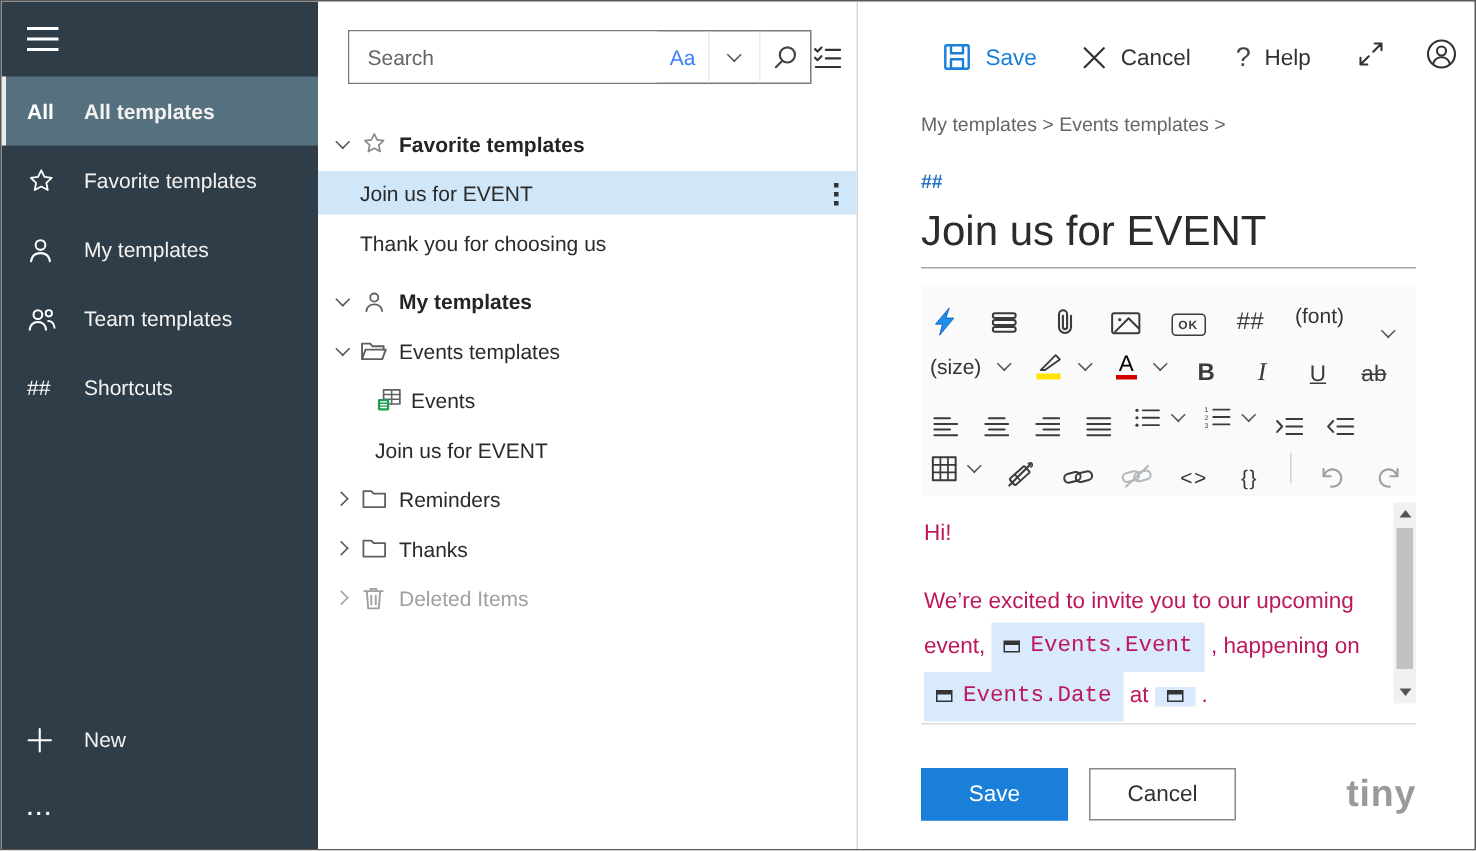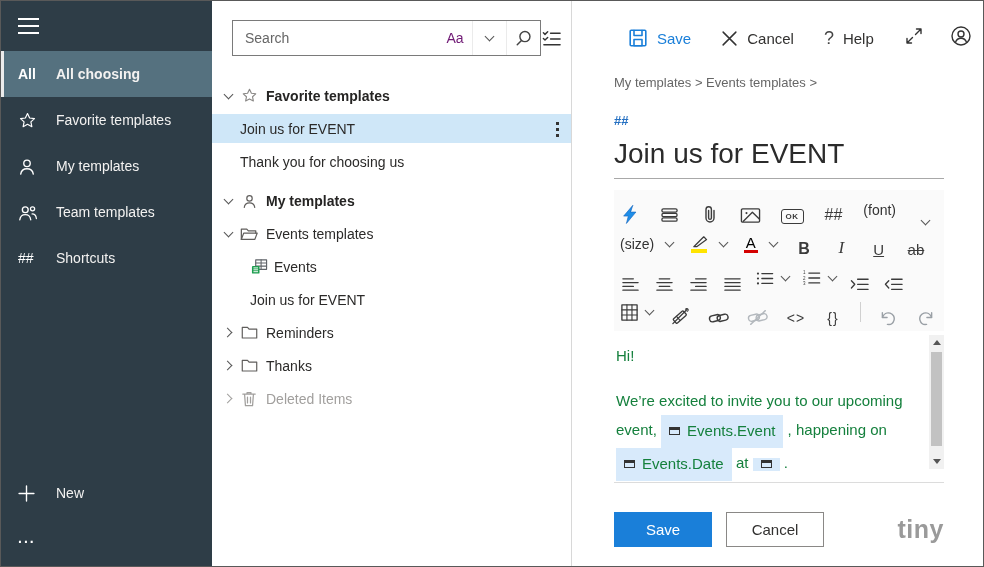--- a/index.html
+++ b/index.html
@@ -75,24 +75,24 @@
   .fmt-s { text-decoration:line-through; font-size:15px; }
   .fmt-code { font-size:14px; letter-spacing:1px; }
   .combo { display:flex; align-items:center; gap:12px; cursor:pointer; }
   .stackcol { display:flex; flex-direction:column; align-items:center; }
   .hl-bar { width:16px; height:4px; background:#ffe400; margin-top:1px; }
   .fc-bar { width:14px; height:3px; background:#d40000; margin-top:0px; }
   .fc-a { font-size:15px; font-weight:400; line-height:14px; }
   .okbox { border:1.4px solid #3b3b3b; border-radius:3px; font-size:8px; font-weight:bold; padding:2px 4px; letter-spacing:0.5px; }
   .vdiv { width:1px; height:20px; background:#d0d0d0; }
 
-  .mce-content { width:330px; height:134px; position:relative; font-size:15px; color:#15803d; background:#fff; }
+  .mce-content { width:330px; height:134px; position:relative; font-size:15px; color:#be185d; background:#fff; }
   .mce-text { padding:14px 26px 0 2px; line-height:21px; }
   .mce-para { margin-top:21px; line-height:28px; }
-  .chip { display:inline-flex; align-items:center; gap:7px; background:#d8eafb; padding:2px 8px 3px 8px; white-space:nowrap; cursor:pointer; }
+  .chip { display:inline-flex; align-items:center; gap:7px; background:#d8eafb; padding:2px 8px 3px 8px; white-space:nowrap; cursor:pointer;font-family:Liberation Mono, monospace; }
   .chip .sq { width:11px; height:8px; border:1.4px solid #333; border-top-width:3px; flex:none; }
   .scrollbar { position:absolute; right:0; top:4px; bottom:-4px; width:15px; background:#f1f1f1; display:flex; flex-direction:column; align-items:center; }
   .sb-arrow { height:15px; display:flex; align-items:center; justify-content:center; cursor:pointer; flex:none; }
   .tri-up { width:0; height:0; border-left:4px solid transparent; border-right:4px solid transparent; border-bottom:5px solid #555; }
   .tri-dn { width:0; height:0; border-left:4px solid transparent; border-right:4px solid transparent; border-top:5px solid #555; }
   .sb-track { flex:1; width:100%; position:relative; }
   .sb-thumb { position:absolute; top:2px; left:2px; right:2px; height:94px; background:#c2c2c2; cursor:pointer; }
 
   .ed-divider { width:330px; border-top:1px solid #dcdcdc; margin-top:17px; }
   .ed-footer { width:330px; margin-top:29px; display:flex; align-items:center; }
@@ -109,21 +109,21 @@
 
   <div class="sidebar">
     <div class="hamburger">
         <span></span>
         <span></span>
         <span></span>
       </div>
 
     <div class="nav-item active">
       <span class="nicon">All</span>
-      <span class="nlabel">All choosing</span>
+      <span class="nlabel">All templates</span>
     </div>
 
     <div class="nav-item">
       <span class="nicon">
         <svg width="19" height="19" viewBox="0 0 24 24">
             <path d="M12 3.2l2.7 5.6 6.1.8-4.5 4.2 1.2 6-5.5-3-5.5 3 1.2-6L3.2 9.6l6.1-.8z" fill="none" stroke="#fff" stroke-width="1.5"></path>
           </svg>
       </span>
       <span class="nlabel">Favorite templates</span>
     </div>
@@ -169,21 +169,21 @@
     <div class="nav-item nav-more">
       <span class="nicon">...</span>
     </div>
   </div>
 
   <div class="listpane">
 
     <div class="searchrow">
       <div class="searchbox">
         <input type="text" placeholder="Search" style="">
-        <span class="sb-btn" style="border-left:0;font-size:14px;color:#701a75;">Aa</span>
+        <span class="sb-btn" style="border-left:0;font-size:14px;color:#3b82f6;">Aa</span>
         <span class="sb-btn">
             <span class="chev"></span>
           </span>
         <span class="sb-btn">
           <svg width="19" height="19" viewBox="0 0 20 20">
               <circle cx="11.5" cy="8" r="5.3" fill="none" stroke="#444" stroke-width="1.5"></circle>
               <path d="M7.6 12.4 3.4 16.6" fill="none" stroke="#444" stroke-width="1.5"></path>
             </svg>
         </span>
       </div>

